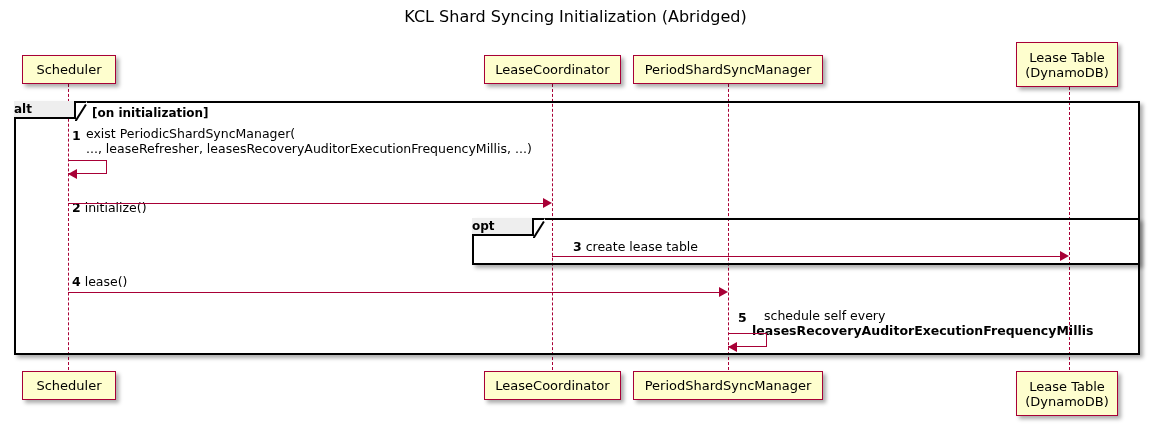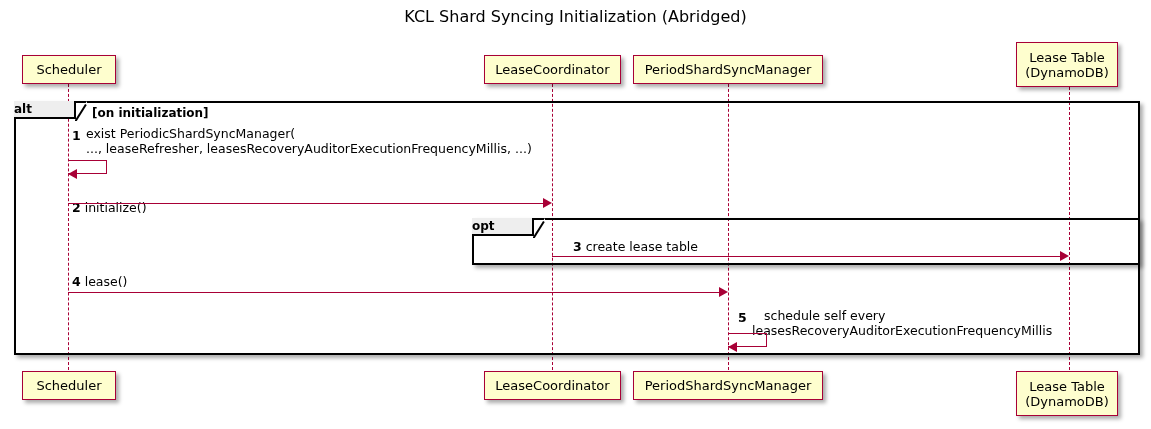--- a/index.html
+++ b/index.html
@@ -216,21 +216,21 @@
   <div class="msg-label" style="left:72px; top:274px;">
     <span class="msg-num">4</span>
     <span>lease()</span>
   </div>
   <div class="arrow-line" style="left:68px; top:292px; width:651px;"></div>
   <div class="arrow-head right" style="left:719px; top:287px;"></div>
 
   <div class="msg-label" style="left:738px; top:310px;">
     <span class="msg-num">5</span>
     <span style="position:absolute; left:26px; top:-2px;">schedule self every</span>
-    <span style="position:absolute; left:14px; top:13px;">   leasesRecoveryAuditorExecutionFrequencyMillis</span>
+    <span style="position:absolute; left:14px; top:13px;font-weight:bold;">   leasesRecoveryAuditorExecutionFrequencyMillis</span>
   </div>
   <div class="self-loop" style="left:728px; top:333px; width:39px; height:14px;"></div>
   <div class="arrow-head left" style="left:728px; top:342px;"></div>
 
   <div class="participant" style="left:22px; top:371px; width:94px; height:29px;">
     <span>Scheduler</span>
   </div>
 
   <div class="participant" style="left:484px; top:371px; width:137px; height:29px;">
     <span>LeaseCoordinator</span>

